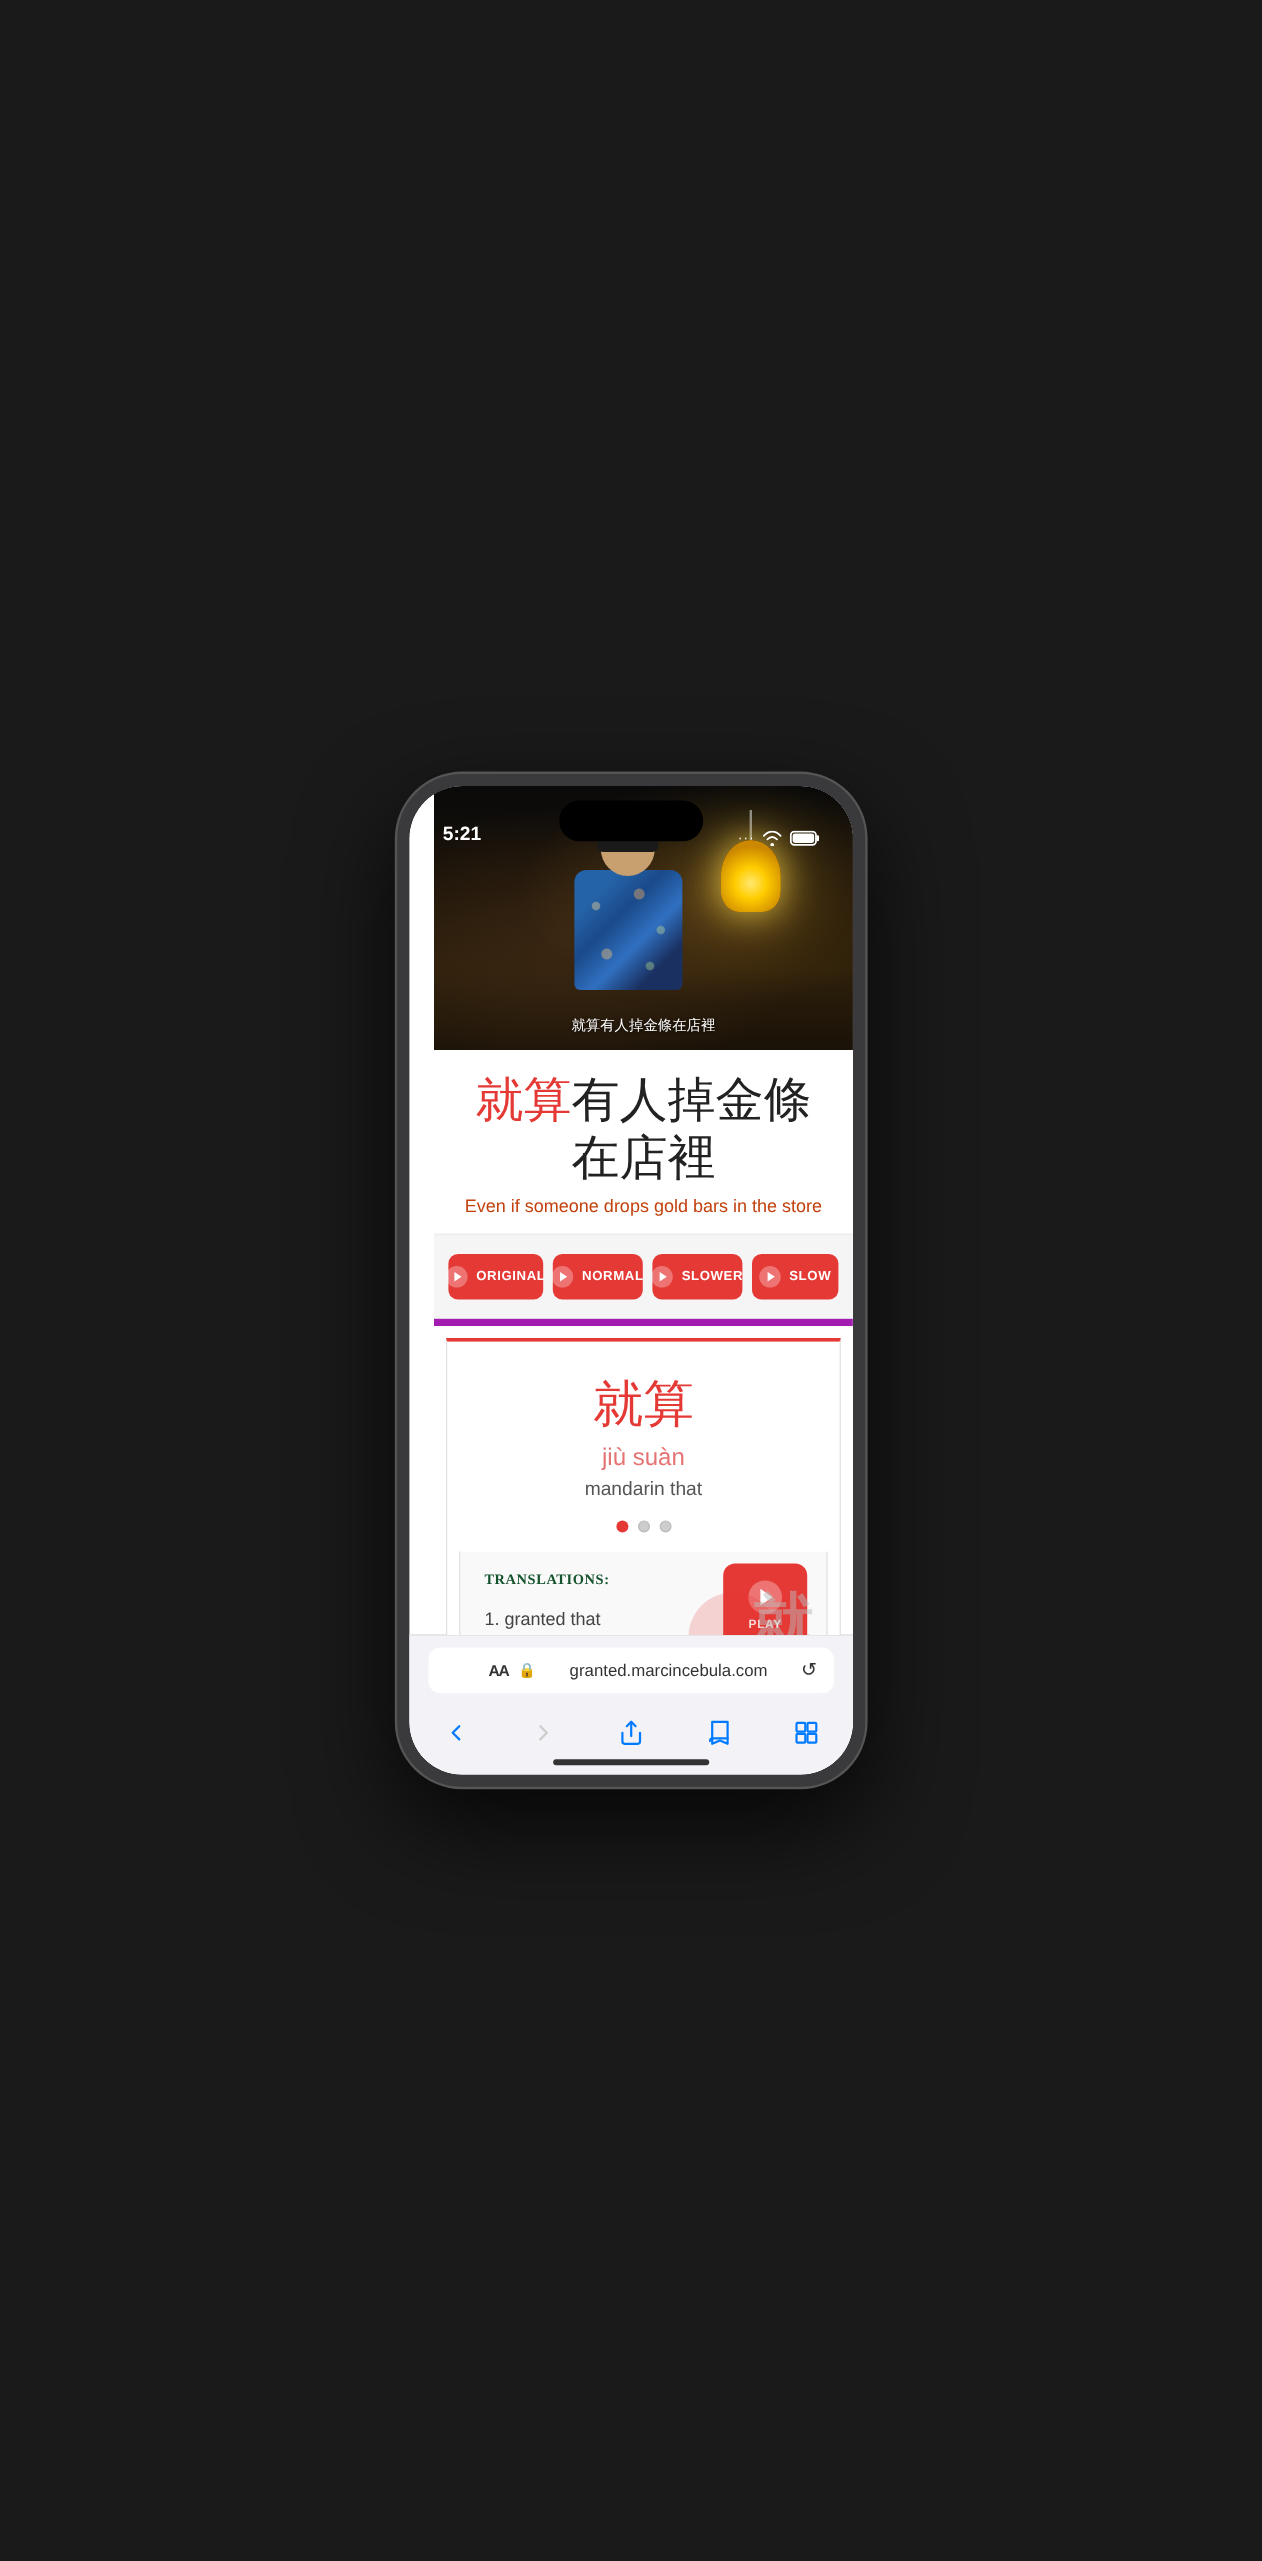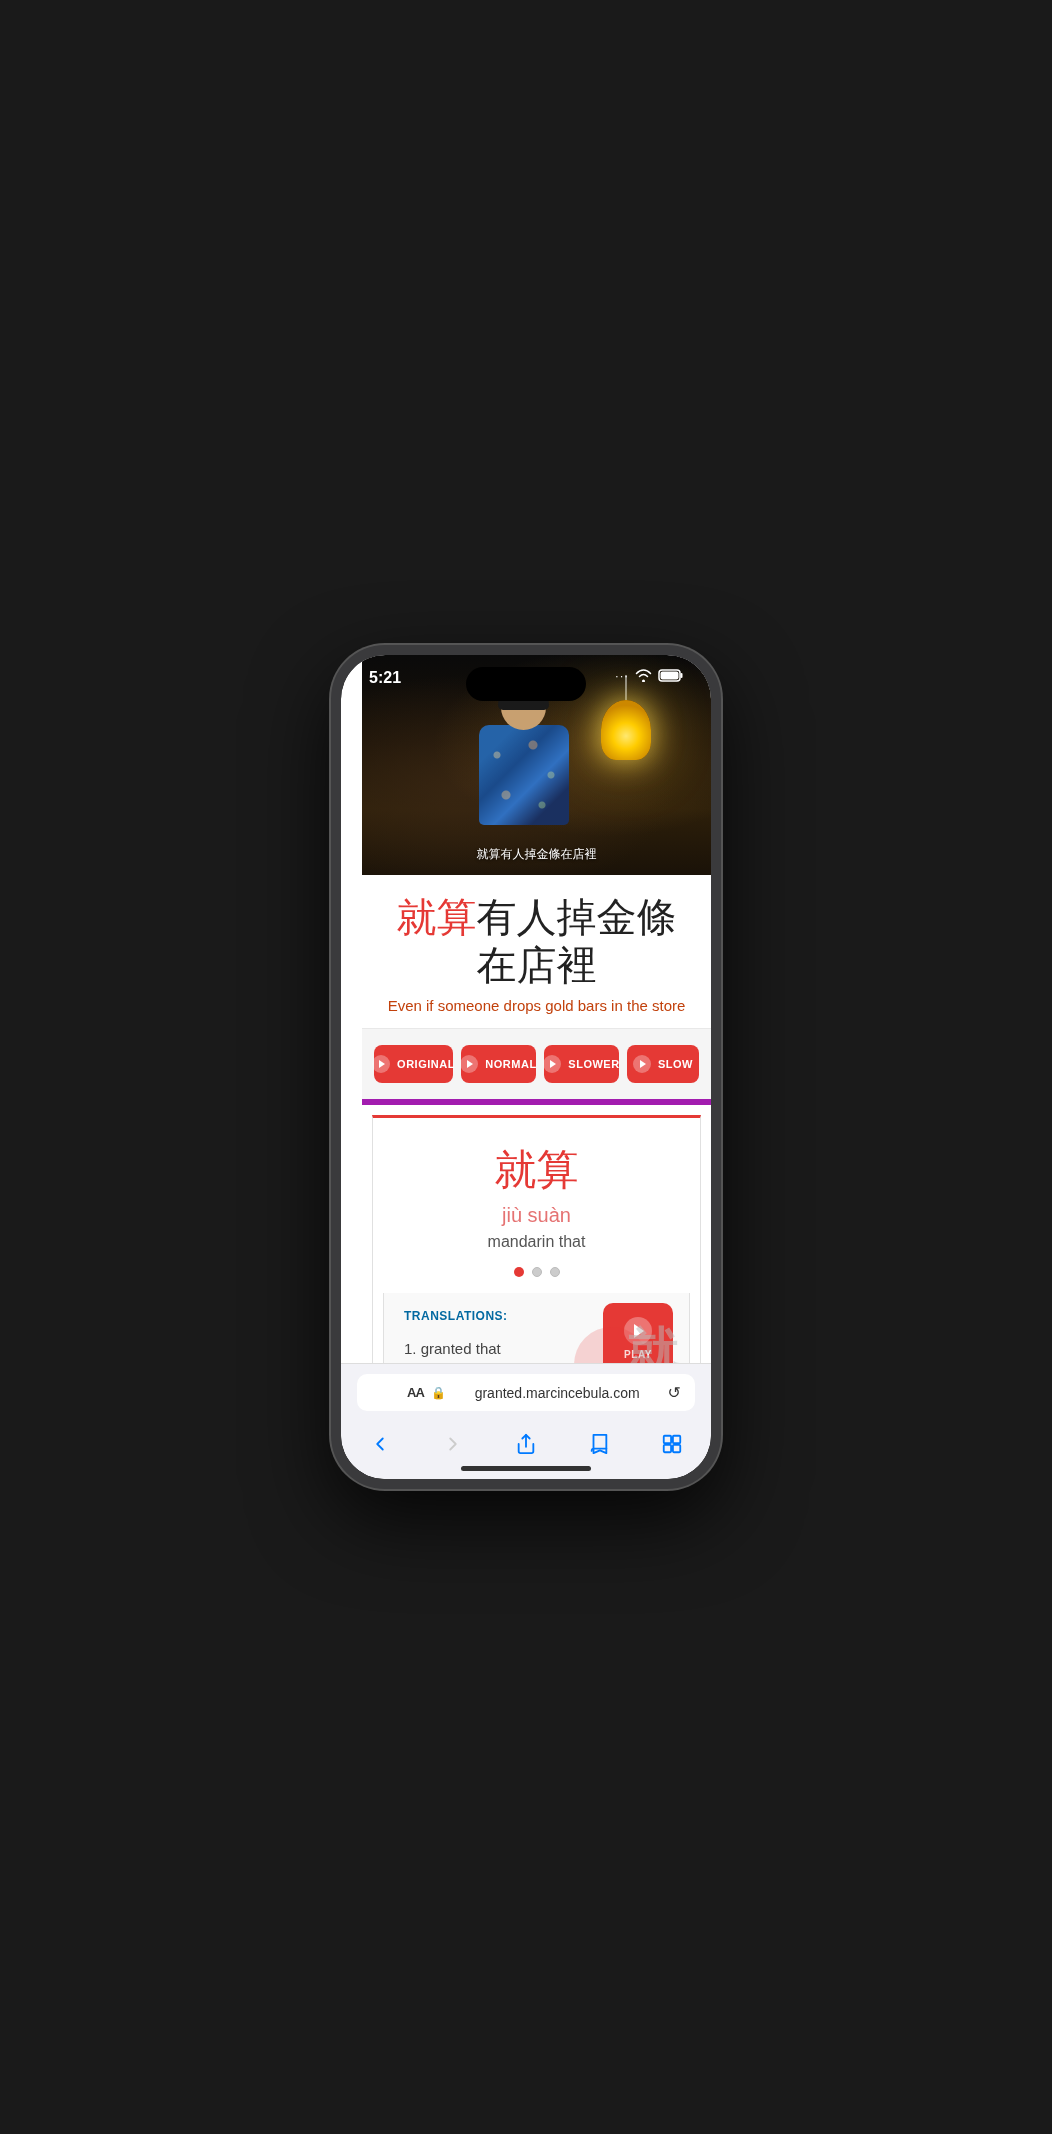--- a/index.html
+++ b/index.html
@@ -52,21 +52,21 @@
     
     .status-bar {
       background: transparent;
       position: absolute;
       top: 0;
       left: 0;
       right: 0;
       z-index: 10;
       height: 50px;
       display: flex;
-      align-items: flex-start;
+      align-items: flex-end;
       justify-content: space-between;
       padding: 14px 28px 0;
     }
 
     .status-time {
       font-size: 16px;
       font-weight: 600;
       color: #fff;
     }
 
@@ -344,23 +344,24 @@
       margin: 0 10px;
       border: 1px solid #e0e0e0;
       border-top: none;
       position: relative;
       min-height: 140px;
     }
 
     .translations-label {
       font-size: 12px;
       font-weight: 700;
-      color: #0369a1;
+      color: #14532d;
       letter-spacing: 0.5px;
       margin-bottom: 12px;
+      font-family: Liberation Serif, serif;
     }
 
     .translation-item {
       font-size: 15px;
       color: #444;
       line-height: 1.8;
     }
 
     .play-large-btn {
       position: absolute;

